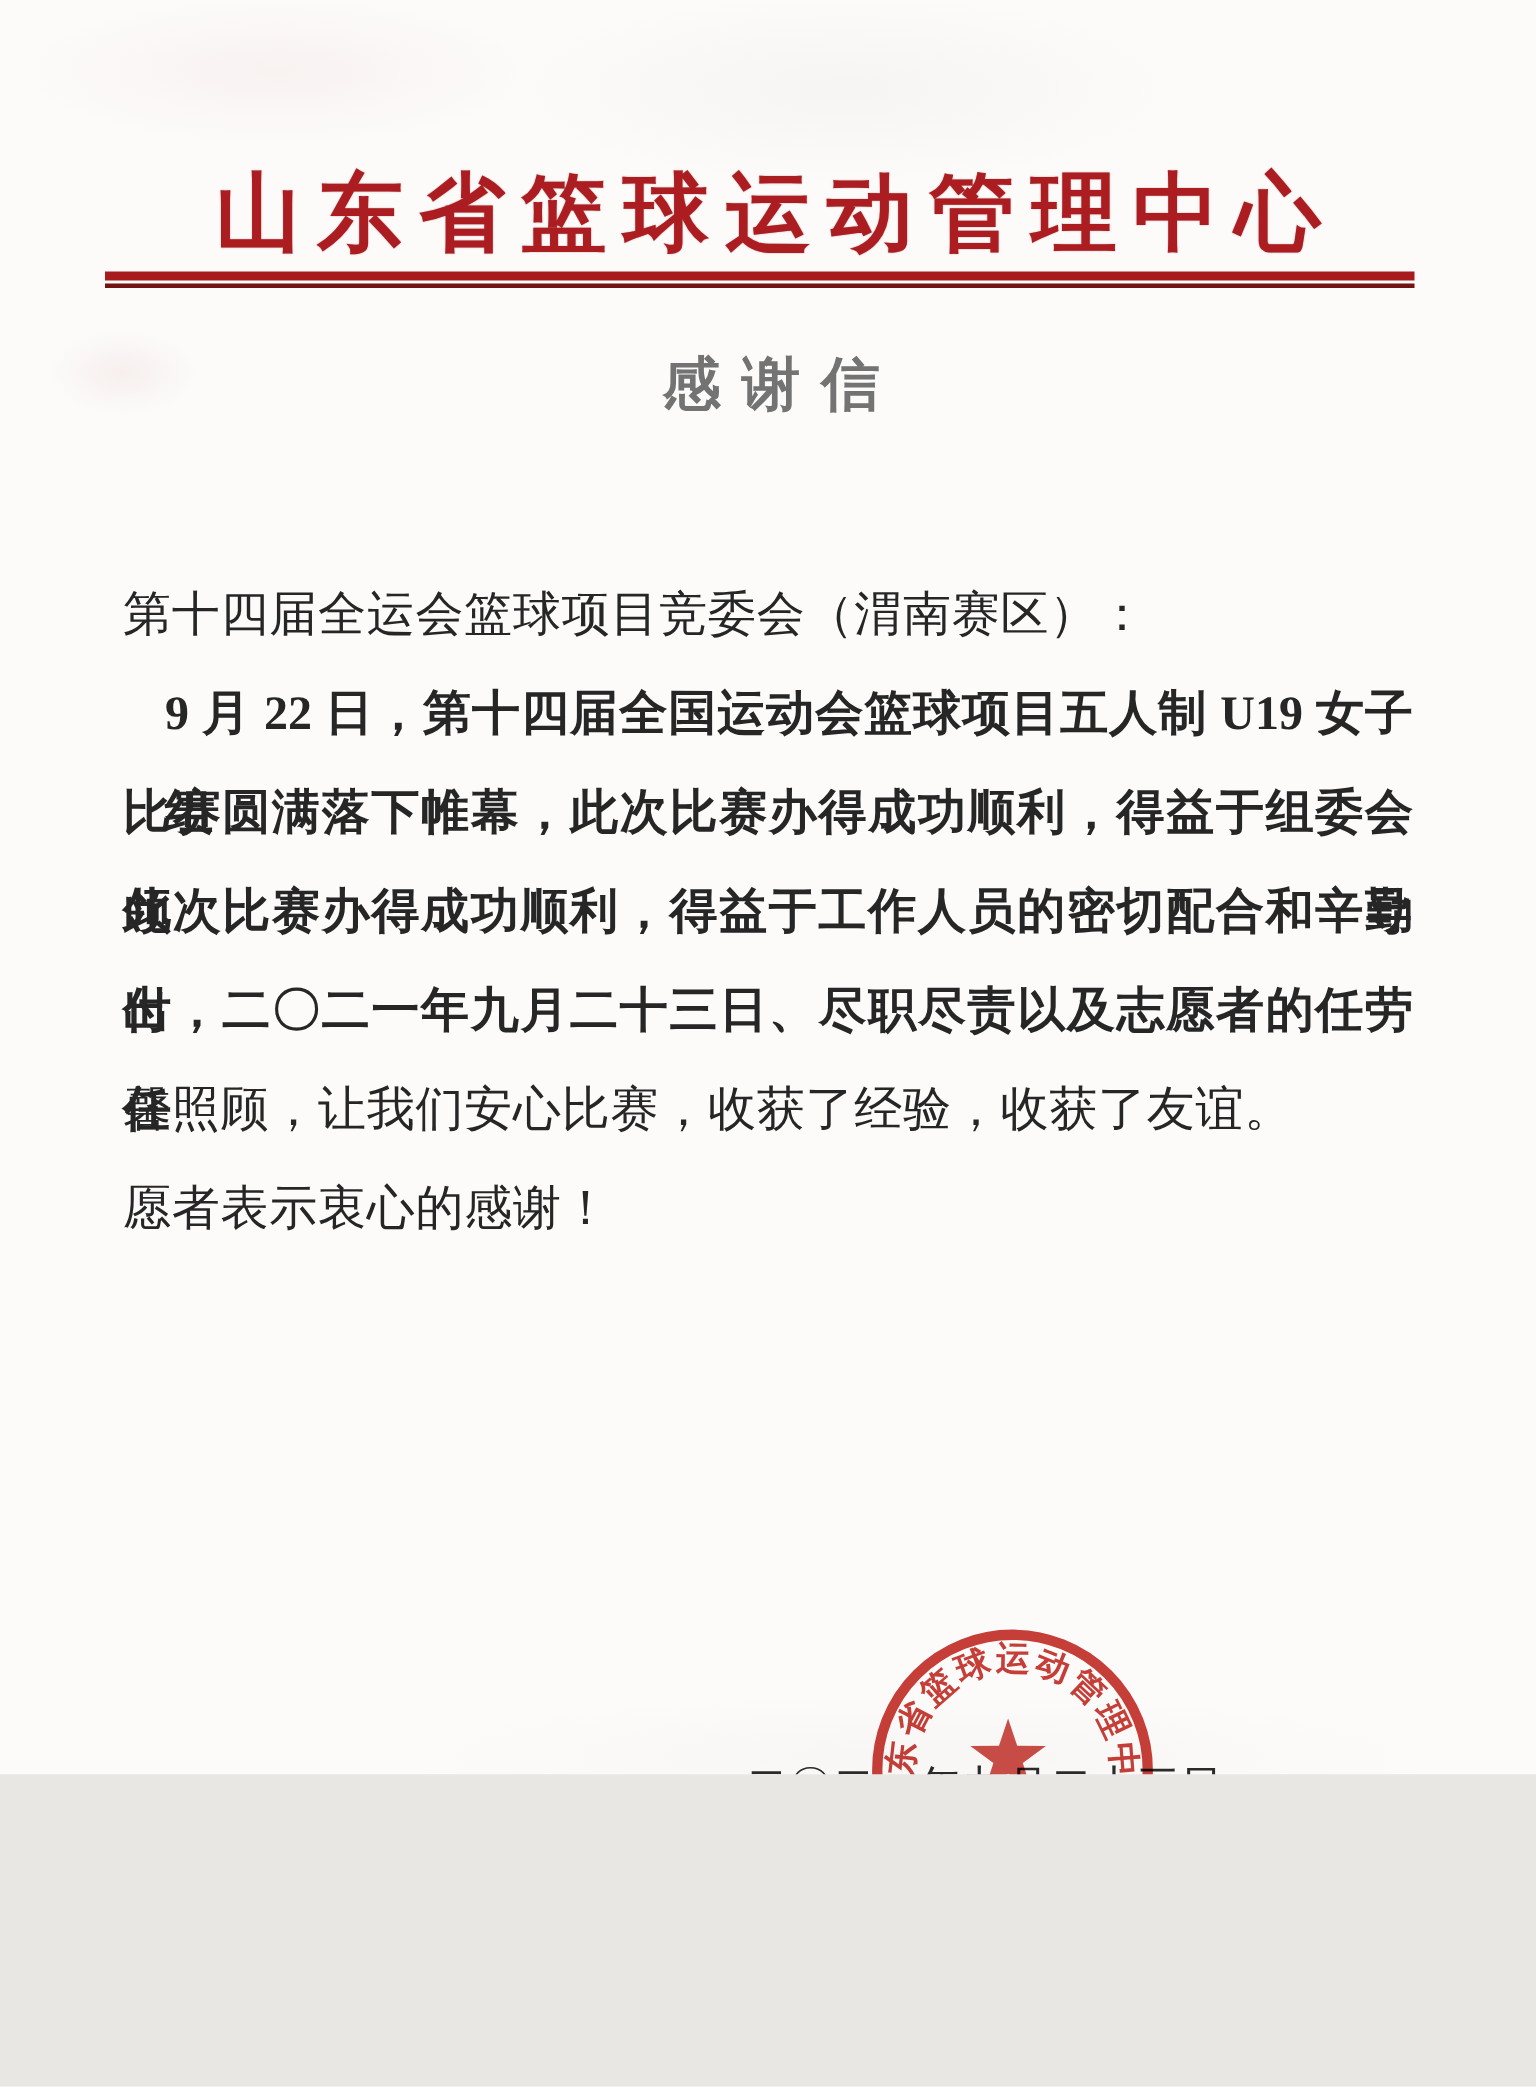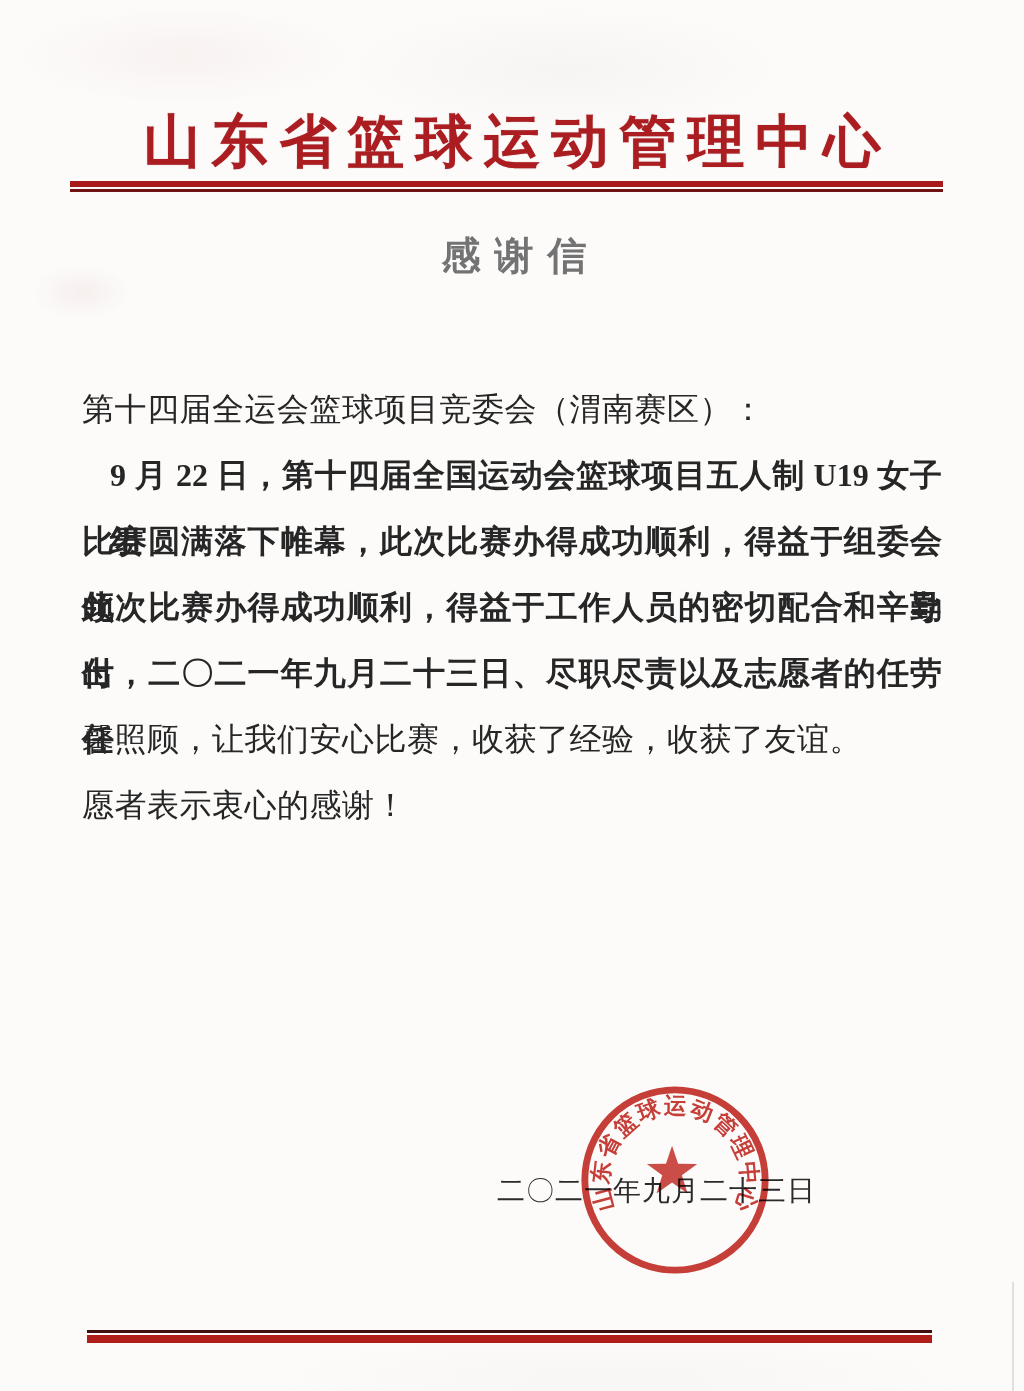--- a/index.html
+++ b/index.html
@@ -1,17 +1,17 @@
 <!DOCTYPE html>
 <html><head>
 <meta charset="utf-8">
 <style>
   html,body{margin:0;padding:0;background:#e9e7e4;}
   .page{
-    position:relative; width:1024px; height:1391px; margin:0 auto;
+    position:relative; width:1024px; height:1183px; margin:0 auto;
     background:#fcfbfa; overflow:hidden;
     font-family:"Liberation Serif","DejaVu Serif",serif;
   }
   .page::before{
     content:""; position:absolute; inset:0; pointer-events:none;
     background:
       radial-gradient(ellipse 240px 70px at 18% 4%, rgba(214,160,160,.10), transparent 70%),
       radial-gradient(ellipse 320px 90px at 55% 5%, rgba(185,170,170,.08), transparent 70%),
       radial-gradient(ellipse 70px 40px at 8% 21%, rgba(205,150,150,.12), transparent 70%),
       radial-gradient(ellipse 500px 60px at 60% 99%, rgba(200,190,185,.08), transparent 70%);

